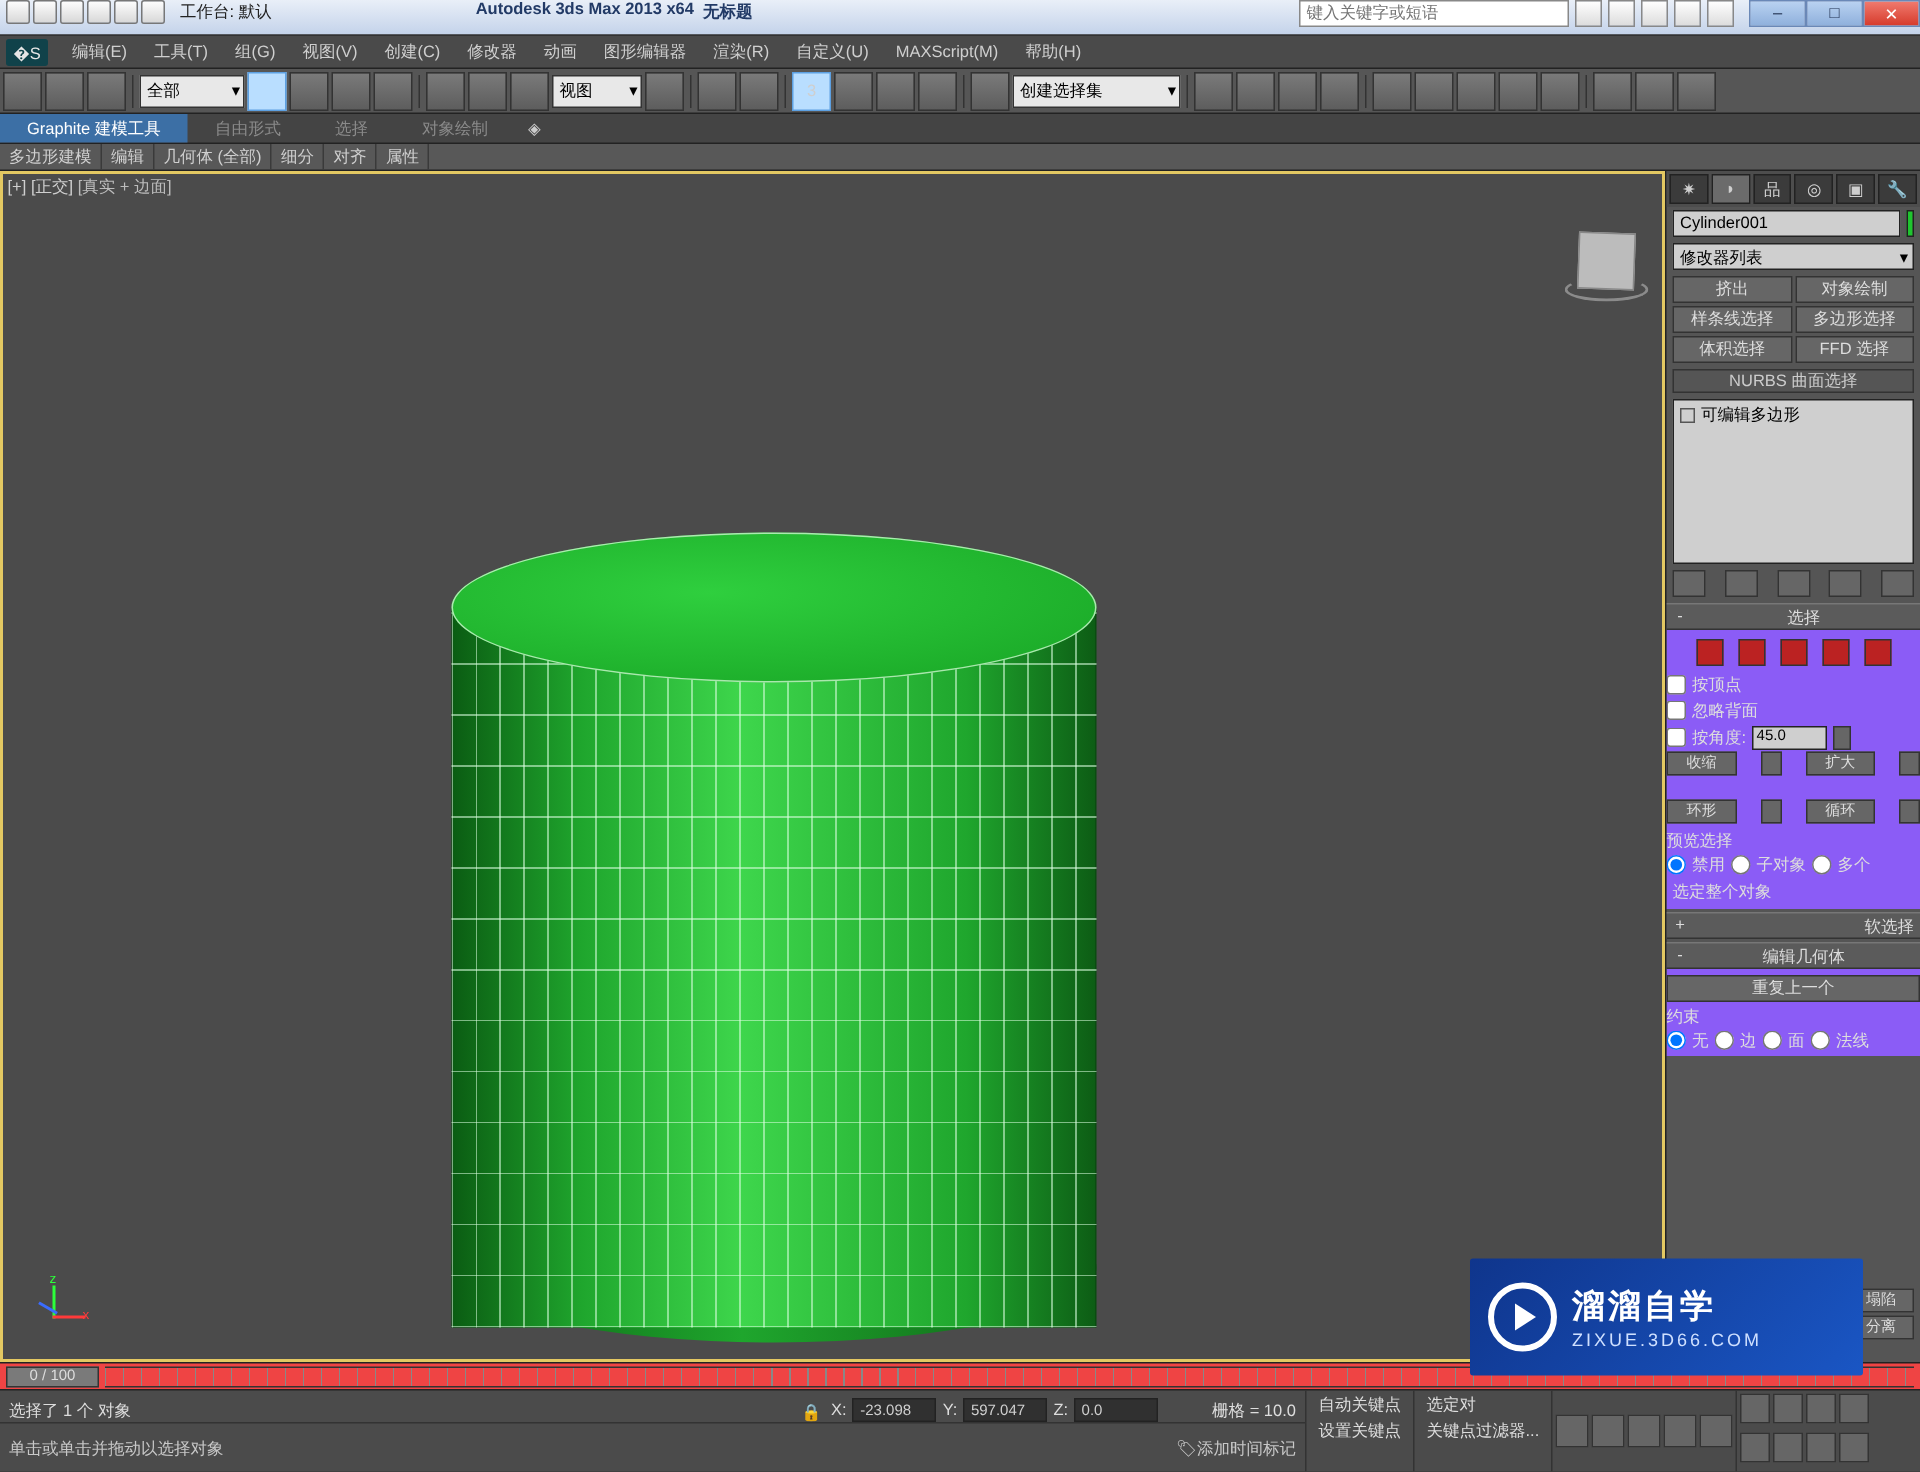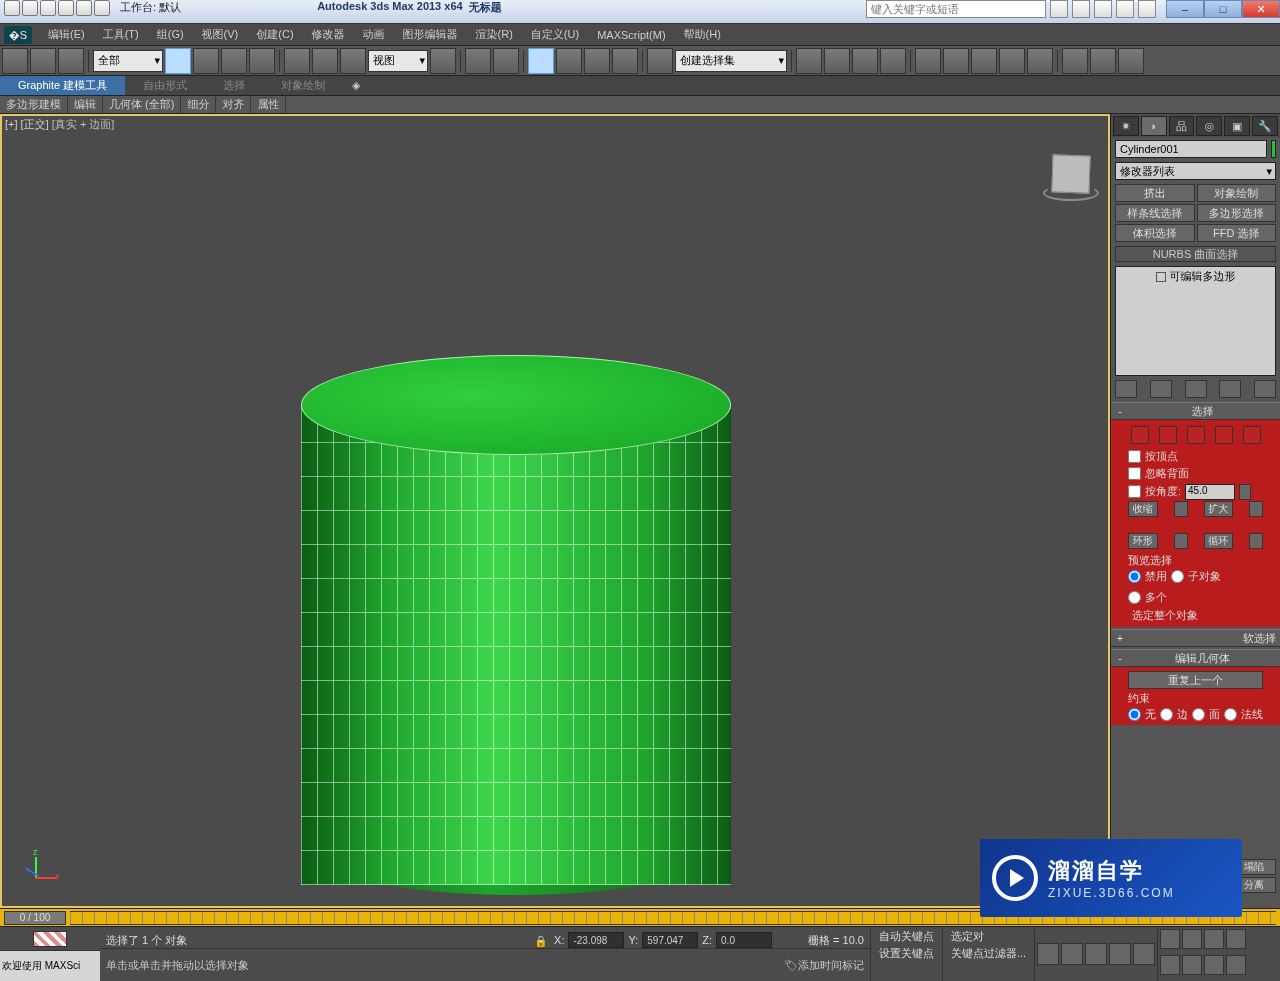--- a/index.html
+++ b/index.html
@@ -97,29 +97,29 @@
   .cmd .tabs .ct.active{background:#6b6b6b;}
   .cmd .namebox{display:flex;padding:2px 4px;gap:4px;}
   .cmd .namebox input{flex:1;height:18px;background:#cfcfcf;border:1px solid #222;color:#000;padding:0 4px;}
   .cmd .namebox .sw{width:20px;height:18px;background:#1fc52f;border:1px solid #222;}
   .cmd .modlist{margin:2px 4px;height:18px;background:#cfcfcf;border:1px solid #222;color:#000;padding:0 4px;display:flex;align-items:center;position:relative;}
   .cmd .modlist:after{content:"▾";position:absolute;right:3px;}
   .cmd .btnstrip{display:grid;grid-template-columns:1fr 1fr;gap:2px;padding:2px 4px;}
   .cmd .pbtn{height:18px;background:#666;border:1px solid #333;color:#ddd;text-align:center;line-height:16px;}
   .cmd .nurbsrow{margin:2px 4px;height:16px;background:#555;border:1px solid #333;color:#ccc;text-align:center;line-height:14px;}
   .cmd .stack{margin:2px 4px;height:110px;background:#cfcfcf;border:1px solid #222;color:#000;padding:2px 4px;}
-  .cmd .stack .row{display:flex;align-items:center;gap:4px;justify-content:center;}
+  .cmd .stack .row{display:flex;align-items:center;gap:4px;}
   .cmd .stack .sq{width:10px;height:10px;border:1px solid #555;}
   .cmd .stackicons{display:flex;justify-content:space-between;padding:2px 4px;}
   .cmd .stackicons .ic{width:22px;height:18px;background:#666;border:1px solid #333;}
 
   .cmd .roll{margin:2px 0 0 0;}
   .cmd .rollhead{height:18px;background:#5b5b5b;border-top:1px solid #777;border-bottom:1px solid #333;color:#ddd;display:flex;align-items:center;padding:0 4px;gap:4px;}
   .cmd .rollhead .pm{width:10px;text-align:center;}
-  .cmd .rollbody{background:#b91c1c;padding:2px 17px;}
+  .cmd .rollbody{background:#8b5cf6;padding:2px 0;}
 
   .cmd .subobj{display:flex;gap:10px;justify-content:center;padding:4px 0;}
   .cmd .subobj .so{width:18px;height:18px;border:1px solid #333;}
   .cmd .so.v{background:#b22;}
   .cmd .so.e{background:#b22;}
   .cmd .so.b{background:#b22;}
   .cmd .so.p{background:#b22;}
   .cmd .so.el{background:#b22;}
 
   .cmd label{display:flex;align-items:center;gap:4px;color:#ddd;padding:1px 0;}
@@ -127,21 +127,21 @@
   .cmd .numrow{display:flex;align-items:center;gap:4px;padding:1px 0;}
   .cmd .numrow .num{flex:0 0 50px;height:16px;background:#cfcfcf;border:1px solid #222;color:#000;padding:0 2px;font-size:10px;}
   .cmd .numrow .spn{width:12px;height:16px;background:#666;border:1px solid #333;display:flex;flex-direction:column;}
   .cmd .two{display:grid;grid-template-columns:1fr 14px 1fr 14px;gap:16px;}
   .cmd .two .btn{height:16px;background:#666;border:1px solid #333;color:#ddd;text-align:center;line-height:14px;font-size:10px;}
   .cmd .two .s{height:16px;background:#666;border:1px solid #333;}
   .cmd .radio3{display:flex;gap:4px;flex-wrap:wrap;}
   .cmd .right-align{text-align:left;padding:2px 4px;color:#ddd;}
 
   
-  .tl-area{height:18px;background:#eab308;display:flex;align-items:center;border-top:1px solid #222;}
+  .tl-area{height:18px;background:#ef4444;display:flex;align-items:center;border-top:1px solid #222;}
   .tl-area .slider{width:62px;height:14px;background:#7a7a7a;border:1px solid #333;margin-left:4px;color:#ddd;text-align:center;font-size:10px;line-height:12px;}
   .tl-area .ticks{flex:1;height:14px;margin:0 4px;background:
       repeating-linear-gradient(90deg,#888 0 1px,transparent 1px 12px);border-top:1px solid #333;border-bottom:1px solid #333;}
 
   .footer{height:55px;background:#4b4b4b;border-top:1px solid #222;display:flex;align-items:stretch;}
   .footer .left{width:100px;display:flex;flex-direction:column;}
   .footer .left .aa{height:24px;border-bottom:1px solid #333;display:flex;align-items:center;justify-content:center;}
   .footer .left .aa .sw{width:34px;height:16px;background:repeating-linear-gradient(45deg,#e08c8c 0 4px,#fff 4px 8px);border:1px solid #333;}
   .footer .left .wel{flex:1;background:#d6d6d6;color:#000;display:flex;align-items:center;padding:0 2px;font-size:10px;}
   .footer .mid{flex:1;display:flex;flex-direction:column;}
@@ -439,26 +439,20 @@
     </div>
   </div>
 </div>
 
 <div class="tl-area">
   <div class="slider">0 / 100</div>
   <div class="ticks"></div>
 </div>
 
 <div class="footer">
-  <div class="left">
-    <div class="aa">
-        <div class="sw"></div>
-      </div>
-    <div class="wel">欢迎使用  MAXSci</div>
-  </div>
   <div class="mid">
     <div class="statusline">
       <span>选择了 1 个 对象</span>
       <span style="flex:1"></span>
       <span>🔒</span>
       <div class="coord">
         <span>X:</span>
           <div class="c">-23.098</div>
         <span>Y:</span>
           <div class="c">597.047</div>

